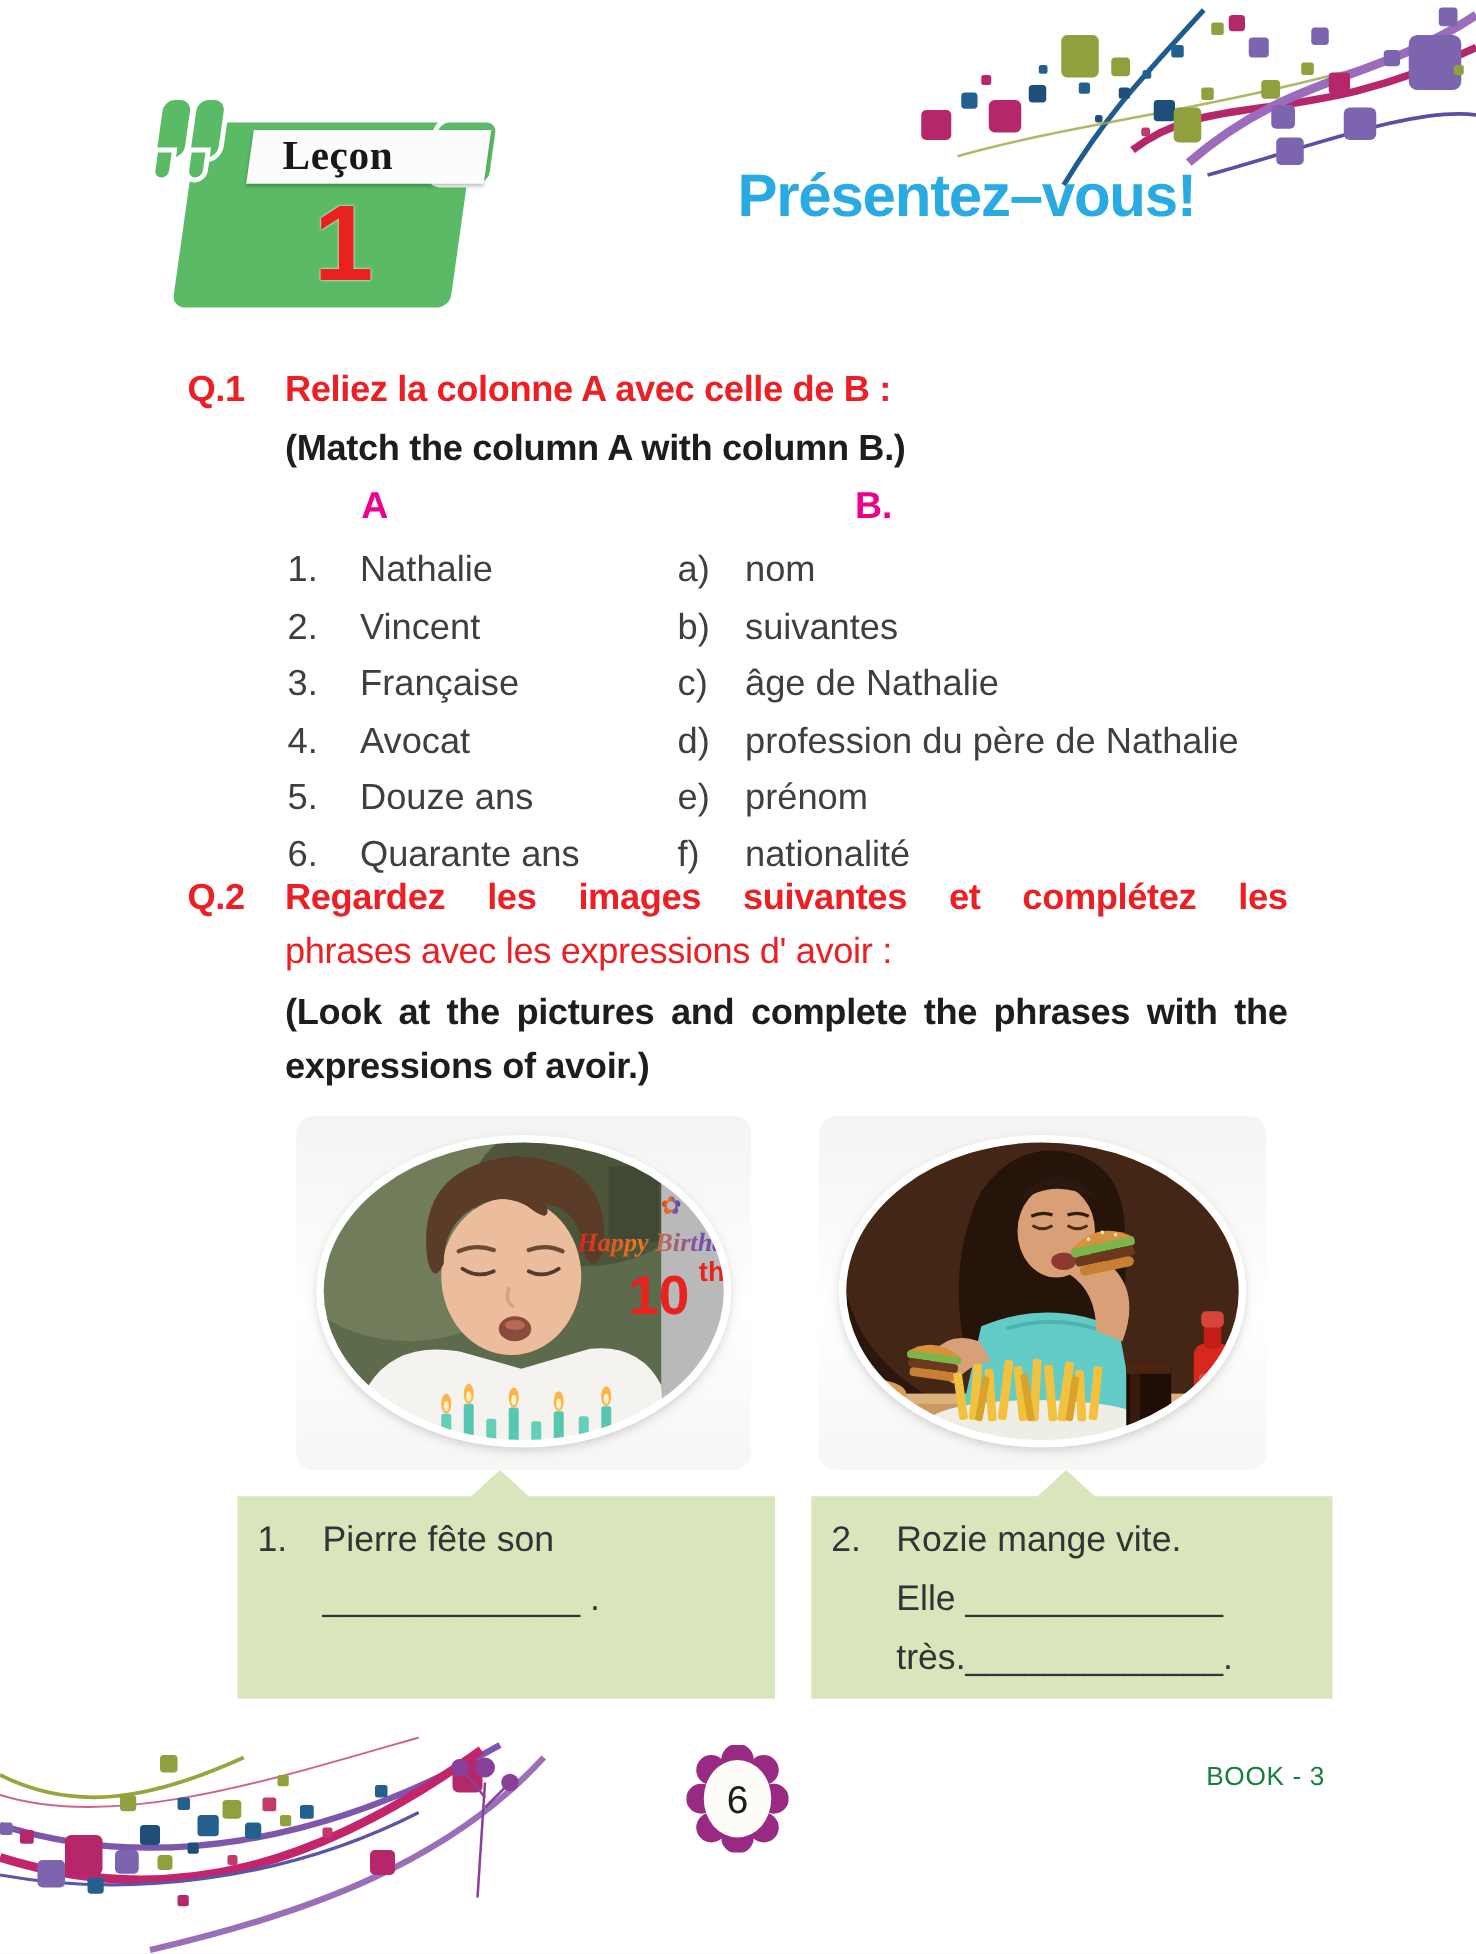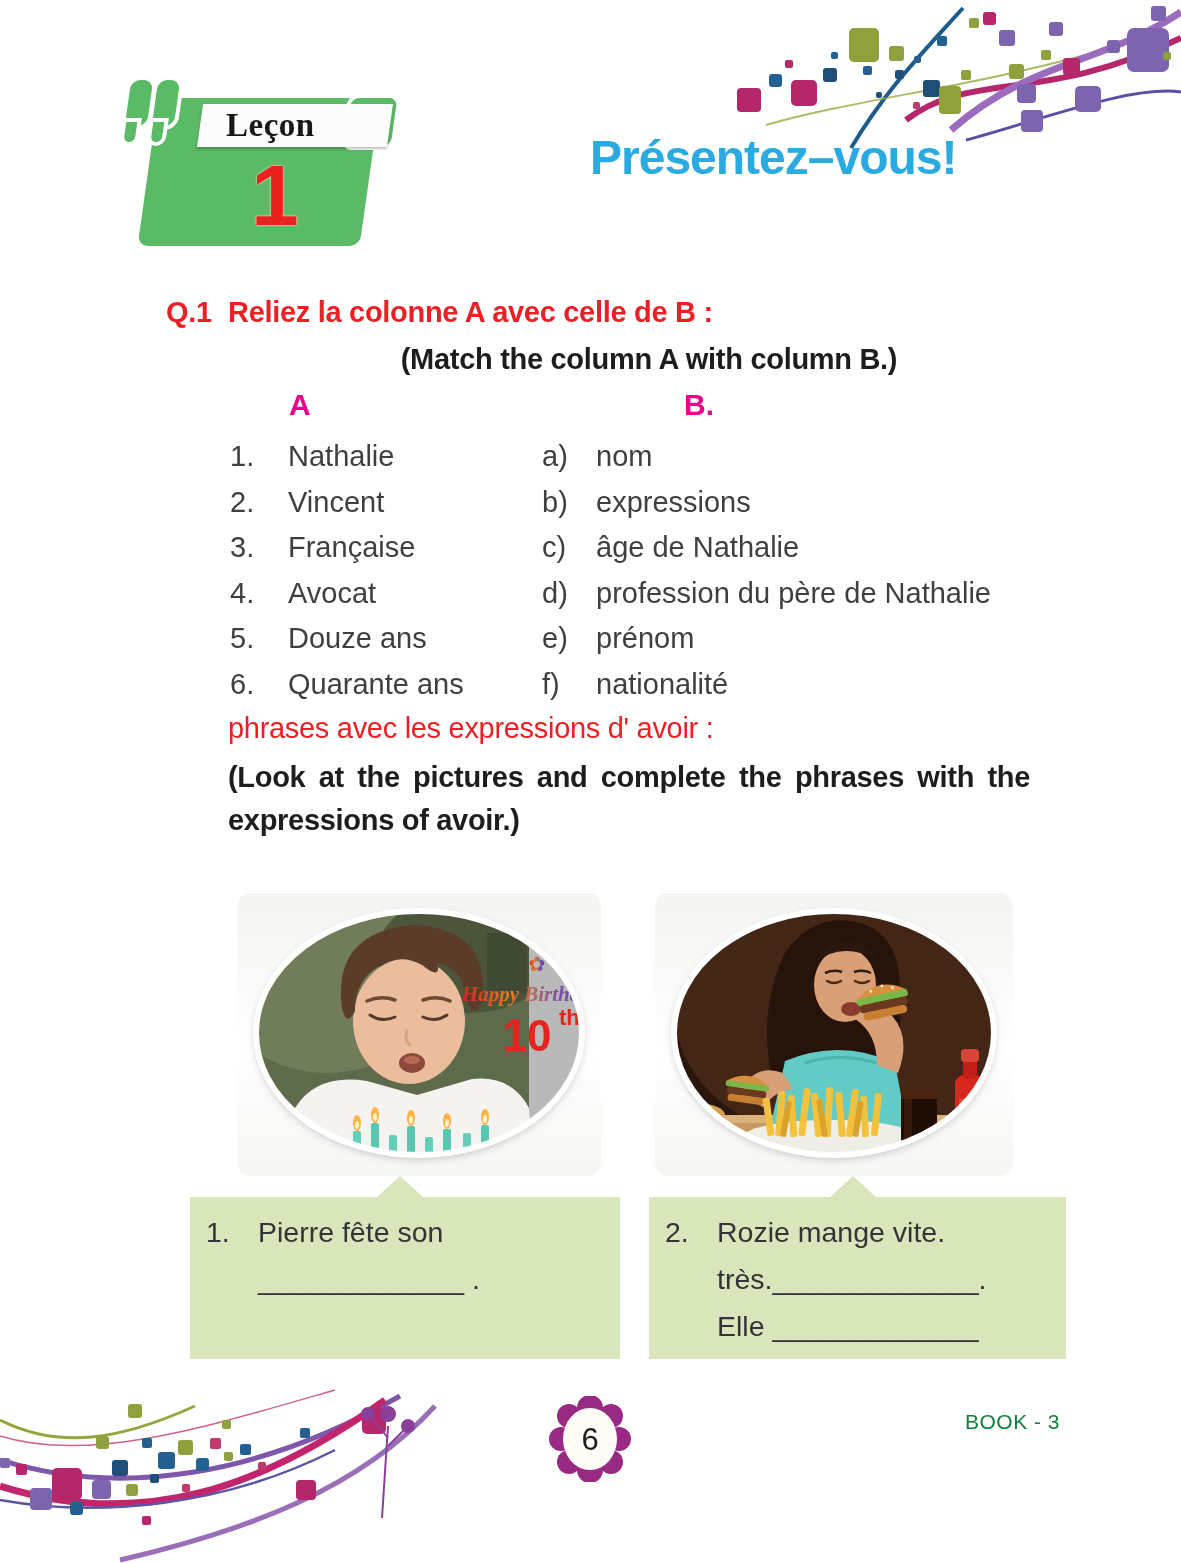--- a/index.html
+++ b/index.html
@@ -56,21 +56,21 @@
     font-size:48px; font-weight:bold; color:#29abe2; letter-spacing:-1px;
   }
 
   
   .q-head { display:flex; font-weight:bold; font-size:29px; letter-spacing:-0.3px; }
   .q-label { width:78px; flex:none; color:#ec2024; }
   .q-fr { color:#ec2024; }
   .q-en { color:#1d1d1f; }
   .justify-line { width:802px; text-align:justify; text-align-last:justify; }
 
-  .q1-block { left:150px; top:296px; width:920px;text-align:center; }
+  .q1-block { left:150px; top:296px; width:920px; }
   .q1-en { margin:14px 0 0 78px; font-weight:bold; font-size:29px; color:#1d1d1f; letter-spacing:-0.3px; }
   .ab-row { position:relative; height:44px; margin-top:12px; font-weight:bold; font-size:30px; color:#ec008c; }
   .ab-a { position:absolute; left:139px; }
   .ab-b { position:absolute; left:534px; }
   .match-row { position:relative; height:45.5px; font-size:29px; color:#3f3e41; }
   .match-row span { position:absolute; white-space:nowrap; }
   .m-num { left:80px; }
   .m-a   { left:138px; }
   .m-let { left:392px; }
   .m-b   { left:446px; }
@@ -187,21 +187,21 @@
       <div class="match-row">
         <span class="m-num">1.</span>
         <span class="m-a">Nathalie</span>
         <span class="m-let">a)</span>
         <span class="m-b">nom</span>
       </div>
       <div class="match-row">
         <span class="m-num">2.</span>
         <span class="m-a">Vincent</span>
         <span class="m-let">b)</span>
-        <span class="m-b">expressions</span>
+        <span class="m-b">suivantes</span>
       </div>
       <div class="match-row">
         <span class="m-num">3.</span>
         <span class="m-a">Française</span>
         <span class="m-let">c)</span>
         <span class="m-b">âge de Nathalie</span>
       </div>
       <div class="match-row">
         <span class="m-num">4.</span>
         <span class="m-a">Avocat</span>
@@ -217,20 +217,24 @@
       <div class="match-row">
         <span class="m-num">6.</span>
         <span class="m-a">Quarante ans</span>
         <span class="m-let">f)</span>
         <span class="m-b">nationalité</span>
       </div>
     </div>
   </div>
 
   <div class="abs q2-block">
+    <div class="q-head">
+      <span class="q-label">Q.2</span>
+      <span class="q-fr justify-line">Regardez les images suivantes et complétez les</span>
+    </div>
     <div class="q2-fr2">phrases avec les expressions d' avoir :</div>
     <div class="q-en justify-line q2-en1" style="font-weight:bold;font-size:29px;color:#1d1d1f;letter-spacing:-0.3px;">(Look at the pictures and complete the phrases with the</div>
     <div class="q2-en2">expressions of avoir.)</div>
   </div>
 
   <div class="photo-card card-1">
     <svg viewBox="0 0 364 283">
       <defs>
         <clipPath id="oval1">
             <ellipse cx="182" cy="140" rx="163" ry="122"></ellipse>
@@ -400,25 +404,25 @@
       <span class="ans-text">_____________ .</span>
       </div>
   </div>
   <div class="answer-box ab-2">
     <div class="ans-line">
       <span class="ans-num">2.</span>
       <span class="ans-text">Rozie mange vite.</span>
     </div>
     <div class="ans-line">
         <span class="ans-num"></span>
-      <span class="ans-text">très._____________.</span>
+      <span class="ans-text">Elle _____________</span>
       </div>
     <div class="ans-line">
         <span class="ans-num"></span>
-      <span class="ans-text">Elle _____________</span>
+      <span class="ans-text">très._____________.</span>
       </div>
   </div>
 
   <svg class="abs" style="left:0; top:1368px; width:520px; height:195px;" viewBox="0 0 520 195">
     <path d="M0,52 C60,82 120,72 195,38" stroke="#97a53d" stroke-width="3" fill="none"></path>
     <path d="M0,68 C90,96 210,58 335,22" stroke="#c23a74" stroke-width="1.5" fill="none" opacity=".8"></path>
     <path d="M0,92 C120,130 260,108 400,28" stroke="#7e57ad" stroke-width="5" fill="none"></path>
     <path d="M0,118 C140,162 260,122 385,32" stroke="#c2256b" stroke-width="7" fill="none"></path>
     <path d="M120,192 C250,162 360,120 435,38" stroke="#9a6fb8" stroke-width="5" fill="none"></path>
     <path d="M0,132 C100,150 225,138 335,82" stroke="#5b55a8" stroke-width="2.5" fill="none"></path>

